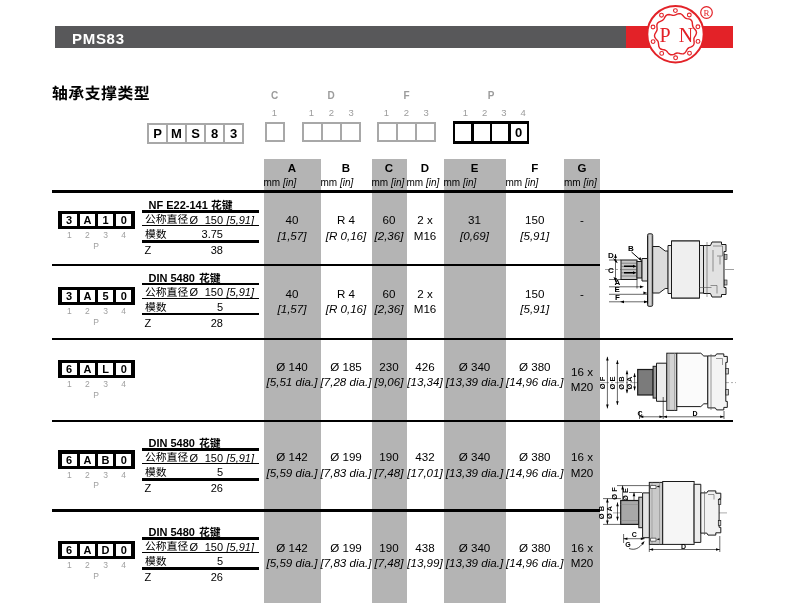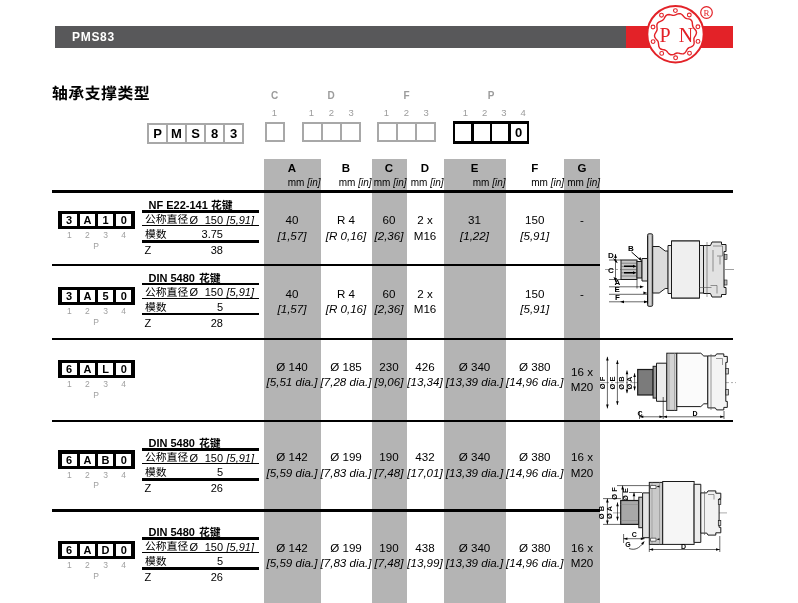--- a/index.html
+++ b/index.html
@@ -3,21 +3,21 @@
 
 html,body{margin:0;padding:0;background:#fff}
 #page{position:relative;width:798px;height:603px;background:#fff;overflow:hidden;
   font-family:"Liberation Sans",sans-serif;color:#000}
 .abs{position:absolute}
 .cjk{position:absolute;width:1px;height:1px;overflow:visible}
 .cell2{position:absolute;font-size:11.6px;line-height:15.4px;text-align:center;white-space:pre}
 .hl{position:absolute;background:#000}
 .gband{position:absolute;top:158.5px;height:444.5px;background:#b4b4b4}
 .colhead{position:absolute;top:161.5px;text-align:center;font-weight:bold;font-size:11.5px;line-height:13px}
-.mmin{position:absolute;top:176.5px;text-align:right;font-size:10px;line-height:12px}
+.mmin{position:absolute;top:176.5px;text-align:left;font-size:10px;line-height:12px}
 .codebox{position:absolute;display:grid;gap:2.5px;background:#000;padding:2.5px}
 .codebox div{background:#fff;display:flex;align-items:center;justify-content:center;
   font-weight:bold;font-size:12px}
 .rowbox{position:absolute;display:grid;gap:3.5px;background:#000;padding:3.8px}
 .rowbox div{background:#fff;display:flex;align-items:center;justify-content:center;
   font-weight:bold;font-size:11px}
 .graybox{position:absolute;display:grid;gap:2px;background:#a8a8a8;padding:2px}
 .graybox div{background:#fff;display:flex;align-items:center;justify-content:center;
   font-weight:bold;font-size:13px}
 .gnum{position:absolute;font-size:9.5px;color:#9c9c9c;text-align:center}
@@ -45,21 +45,21 @@
         <path id="r3" d="M383.80029296875 786.6505126953125H825.68017578125V717.8690185546875H383.80029296875ZM804.51953125 786.6505126953125H819.099853515625L832.7301025390625 790.2105712890625L886.7113037109375 758.8798828125Q847.541259765625 687.539794921875 788.6512451171875 626.7847290039062Q729.76123046875 566.0296630859375 658.5911865234375 515.859619140625Q587.421142578125 465.6895751953125 510.38604736328125 426.51953125Q433.3509521484375 387.3494873046875 357.28076171875 359.7894287109375Q352.5506591796875 369.2496337890625 344.8704833984375 380.46490478515625Q337.1903076171875 391.68017578125 328.81512451171875 402.700439453125Q320.43994140625 413.720703125 312.1497802734375 421.0108642578125Q383.4898681640625 444.2308349609375 456.57489013671875 480.060791015625Q529.659912109375 515.8907470703125 596.7948608398438 561.8306884765625Q663.9298095703125 607.7706298828125 717.7847290039062 661.04052734375Q771.6396484375 714.3104248046875 804.51953125 773.020263671875ZM322.380615234375 17.52099609375H956.460205078125V-52.04052734375H322.380615234375ZM603.6895751953125 286.939208984375H679.88134765625V-8.6693115234375H603.6895751953125ZM383.7503662109375 332.0701904296875H896.5303955078125V261.898681640625H383.7503662109375ZM274.2496337890625 617.3104248046875 340.6910400390625 590.759765625Q308.180908203125 531.8096923828125 264.41571044921875 473.299560546875Q220.6505126953125 414.7894287109375 172.38531494140625 363.58428955078125Q124.1201171875 312.379150390625 75.8299560546875 272.819091796875Q73.0499267578125 281.279296875 65.81982421875 294.83465576171875Q58.5897216796875 308.3900146484375 50.27459716796875 322.140380859375Q41.95947265625 335.8907470703125 35.619384765625 344.740966796875Q80.2293701171875 377.7908935546875 124.3994140625 421.64581298828125Q168.5694580078125 465.500732421875 207.32452392578125 515.4656372070312Q246.07958984375 565.4305419921875 274.2496337890625 617.3104248046875ZM257.059326171875 837.5303955078125 328.180908203125 809.5897216796875Q299.500732421875 766.4696044921875 260.01556396484375 722.6295166015625Q220.5303955078125 678.7894287109375 176.93524169921875 639.5343627929688Q133.340087890625 600.279296875 89.219970703125 570.499267578125Q85.2698974609375 579.5694580078125 78.06475830078125 590.979736328125Q70.859619140625 602.3900146484375 63.45947265625 613.6052856445312Q56.059326171875 624.820556640625 49.3292236328125 631.8907470703125Q88.71923828125 657.940673828125 128.30426025390625 692.5756225585938Q167.8892822265625 727.2105712890625 201.97430419921875 764.8455200195312Q236.059326171875 802.48046875 257.059326171875 837.5303955078125ZM181.379150390625 428.3089599609375 254.060791015625 500.9906005859375 256.7908935546875 499.2105712890625V-79.7503662109375H181.379150390625ZM620.43994140625 518.95947265625 659.4508056640625 573.380615234375Q709.16064453125 553.5506591796875 765.2105712890625 527.940673828125Q821.260498046875 502.3306884765625 872.5904541015625 476.02569580078125Q923.92041015625 449.720703125 956.7503662109375 428.3306884765625L915.179443359375 366.3994140625Q883.1295166015625 388.7894287109375 832.57958984375 415.98443603515625Q782.0296630859375 443.179443359375 726.1747436523438 470.5694580078125Q670.31982421875 497.95947265625 620.43994140625 518.95947265625Z"></path>
         <path id="r4" d="M360.48046875 757.180908203125H944.68017578125V693.4696044921875H360.48046875ZM339.820556640625 205.8704833984375H943.3603515625V142.1591796875H339.820556640625ZM507.2293701171875 839.7503662109375H578.3509521484375V617.80029296875H507.2293701171875ZM731.9095458984375 839.7503662109375H804.5911865234375V617.80029296875H731.9095458984375ZM471.781494140625 417.3494873046875V345.2105712890625H820.23876953125V417.3494873046875ZM471.781494140625 542.4493408203125V471.5303955078125H820.23876953125V542.4493408203125ZM401.8299560546875 598.7503662109375H892.5303955078125V288.9095458984375H401.8299560546875ZM606.51953125 298.2496337890625H680.201171875Q672.3712158203125 224.8096923828125 654.9312744140625 165.0897216796875Q637.4913330078125 105.3697509765625 602.0763549804688 58.17474365234375Q566.661376953125 10.979736328125 506.2113037109375 -23.30029296875Q445.76123046875 -57.580322265625 351.52099609375 -80.3603515625Q346.7908935546875 -67.1700439453125 334.85565185546875 -49.1396484375Q322.92041015625 -31.1092529296875 312.0701904296875 -20.47900390625Q398.8502197265625 -1.6490478515625 453.400146484375 27.03582763671875Q507.9500732421875 55.720703125 539.1349487304688 95.23553466796875Q570.31982421875 134.7503662109375 585.19970703125 185.5101318359375Q600.07958984375 236.2698974609375 606.51953125 298.2496337890625ZM697.341552734375 184.6099853515625Q728.6114501953125 107.3104248046875 798.0311279296875 55.220703125Q867.4508056640625 3.1309814453125 966.260498046875 -17.5289306640625Q958.580322265625 -24.819091796875 949.5101318359375 -35.75433349609375Q940.43994140625 -46.6895751953125 932.759765625 -58.2098388671875Q925.07958984375 -69.7301025390625 919.739501953125 -79.580322265625Q813.4696044921875 -51.1903076171875 741.0748901367188 12.39471435546875Q668.68017578125 75.979736328125 633.68017578125 170.979736328125ZM50.19970703125 646.9906005859375H350.0701904296875V577.0390625H50.19970703125ZM174.819091796875 840.3603515625H246.5506591796875V-78.5303955078125H174.819091796875ZM179.83935546875 601.939208984375 226.1700439453125 586.1888427734375Q215.56005859375 526.23876953125 199.340087890625 461.04376220703125Q183.1201171875 395.8487548828125 162.900146484375 333.3487548828125Q142.68017578125 270.8487548828125 119.68017578125 216.8487548828125Q96.68017578125 162.8487548828125 71.900146484375 124.458740234375Q67.7301025390625 135.0889892578125 60.80499267578125 148.36431884765625Q53.8798828125 161.6396484375 46.3697509765625 174.6099853515625Q38.859619140625 187.580322265625 31.739501953125 196.6005859375Q55.1295166015625 230.260498046875 77.739501953125 277.55535888671875Q100.3494873046875 324.8502197265625 120.0694580078125 380.08502197265625Q139.7894287109375 435.31982421875 155.0093994140625 492.359619140625Q170.2293701171875 549.3994140625 179.83935546875 601.939208984375ZM243.2105712890625 541.0093994140625Q251.6005859375 529.3994140625 269.07562255859375 501.76446533203125Q286.5506591796875 474.1295166015625 306.3306884765625 441.38458251953125Q326.1107177734375 408.6396484375 342.69573974609375 380.8096923828125Q359.28076171875 352.979736328125 365.6707763671875 340.3697509765625L318.4898681640625 285.5086669921875Q310.7098388671875 305.6287841796875 295.79486083984375 337.1287841796875Q280.8798828125 368.6287841796875 263.85491943359375 402.8487548828125Q246.8299560546875 437.0687255859375 231.02496337890625 466.26373291015625Q215.219970703125 495.458740234375 205.659912109375 511.578857421875Z"></path>
         <path id="r5" d="M70.2496337890625 323.0904541015625H453.859619140625V259.5491943359375H70.2496337890625ZM49.979736328125 653.720703125H531.340087890625V591.95947265625H49.979736328125ZM442.8892822265625 820.7706298828125 506.3306884765625 793.2901611328125Q484.6005859375 759.0701904296875 460.68560791015625 724.1052856445312Q436.7706298828125 689.140380859375 416.5506591796875 664.0904541015625L367.859619140625 687.620849609375Q380.6895751953125 705.620849609375 394.43450927734375 729.2557983398438Q408.179443359375 752.8907470703125 421.119384765625 777.220703125Q434.059326171875 801.5506591796875 442.8892822265625 820.7706298828125ZM256.59912109375 840.7503662109375H326.7706298828125V403.7098388671875H256.59912109375ZM87.71923828125 792.68017578125 142.5303955078125 814.940673828125Q163.9703369140625 785.1107177734375 182.30029296875 748.9757690429688Q200.6302490234375 712.8408203125 207.240234375 686.2308349609375L150.3089599609375 660.80029296875Q143.8690185546875 687.4102783203125 125.819091796875 724.740234375Q107.7691650390625 762.0701904296875 87.71923828125 792.68017578125ZM258.1591796875 628.460205078125 309.0701904296875 598.299560546875Q285.2901611328125 556.6396484375 247.70513916015625 514.69970703125Q210.1201171875 472.759765625 166.6201171875 437.23480224609375Q123.1201171875 401.7098388671875 79.900146484375 377.7098388671875Q73.3900146484375 390.9500732421875 61.73480224609375 407.8104248046875Q50.07958984375 424.6707763671875 39.2293701171875 435.1309814453125Q81.059326171875 453.5709228515625 122.8892822265625 483.9508056640625Q164.71923828125 514.3306884765625 200.63421630859375 552.04052734375Q236.5491943359375 589.7503662109375 258.1591796875 628.460205078125ZM316.48046875 606.7301025390625Q329.8704833984375 599.5101318359375 356.00543212890625 583.1552124023438Q382.140380859375 566.80029296875 412.38531494140625 548.140380859375Q442.6302490234375 529.48046875 467.5701904296875 513.1255493164062Q492.5101318359375 496.7706298828125 503.1201171875 489.16064453125L461.279296875 434.6895751953125Q448.499267578125 446.859619140625 424.75433349609375 465.9696044921875Q401.0093994140625 485.07958984375 373.239501953125 506.10455322265625Q345.4696044921875 527.1295166015625 320.419677734375 545.4345092773438Q295.3697509765625 563.739501953125 278.979736328125 573.9095458984375ZM611.5897216796875 646.1107177734375H947.92041015625V576.1591796875H611.5897216796875ZM628.619384765625 831.6005859375 697.7908935546875 821.140380859375Q683.180908203125 725.2901611328125 661.0108642578125 636.5499267578125Q638.8408203125 547.8096923828125 608.1957397460938 471.43450927734375Q577.5506591796875 395.059326171875 537.6505126953125 336.71923828125Q532.5303955078125 342.619384765625 522.0701904296875 351.77459716796875Q511.6099853515625 360.9298095703125 500.45477294921875 369.3900146484375Q489.299560546875 377.8502197265625 481.0093994140625 382.9703369140625Q520.179443359375 435.580322265625 548.5694580078125 506.8603515625Q576.95947265625 578.140380859375 596.8744506835938 660.8954467773438Q616.7894287109375 743.6505126953125 628.619384765625 831.6005859375ZM813.2091064453125 606.0296630859375 883.380615234375 599.299560546875Q860.1107177734375 429.51953125 814.9757690429688 300.239501953125Q769.8408203125 170.95947265625 691.9508056640625 76.65447998046875Q614.060791015625 -17.6505126953125 492.940673828125 -82.700439453125Q489.380615234375 -75.020263671875 482.17547607421875 -63.5Q474.9703369140625 -51.979736328125 466.68017578125 -40.45947265625Q458.3900146484375 -28.939208984375 451.2698974609375 -22.0390625Q566.31982421875 33.8907470703125 639.0046997070312 120.62554931640625Q711.6895751953125 207.3603515625 752.7894287109375 328.0101318359375Q793.8892822265625 448.659912109375 813.2091064453125 606.0296630859375ZM647.40087890625 583.419677734375Q670.2308349609375 449.780029296875 711.3907470703125 332.080322265625Q752.5506591796875 214.380615234375 817.0155639648438 125.560791015625Q881.48046875 36.740966796875 971.5303955078125 -12.259033203125Q958.900146484375 -22.1092529296875 944.5148315429688 -39.6396484375Q930.1295166015625 -57.1700439453125 921.4493408203125 -71.3603515625Q827.279296875 -14.240234375 761.4493408203125 80.78472900390625Q695.619384765625 175.8096923828125 653.179443359375 301.27459716796875Q610.739501953125 426.739501953125 585.3494873046875 572.179443359375ZM109.9688720703125 153.1497802734375 156.979736328125 197.940673828125Q209.31982421875 178.380615234375 266.2698974609375 151.12554931640625Q323.219970703125 123.8704833984375 374.1700439453125 95.92041015625Q425.1201171875 67.9703369140625 459.8502197265625 43.4102783203125L412.4493408203125 -6.28076171875Q379.1092529296875 19.059326171875 328.1591796875 48.2894287109375Q277.2091064453125 77.51953125 220.06402587890625 105.359619140625Q162.9189453125 133.19970703125 109.9688720703125 153.1497802734375ZM428.5491943359375 323.0904541015625H441.5694580078125L454.0296630859375 325.8704833984375L494.6005859375 309.460205078125Q463.820556640625 201.3900146484375 401.7105712890625 125.68487548828125Q339.6005859375 49.979736328125 256.1505126953125 2.359619140625Q172.700439453125 -45.260498046875 76.5101318359375 -71.6005859375Q71.3900146484375 -58.580322265625 61.12481689453125 -41.13494873046875Q50.859619140625 -23.6895751953125 41.179443359375 -13.83935546875Q130.07958984375 6.7706298828125 208.60455322265625 48.380615234375Q287.1295166015625 89.9906005859375 344.81439208984375 155.73553466796875Q402.499267578125 221.48046875 428.5491943359375 312.1903076171875ZM109.9688720703125 153.1497802734375Q132.138916015625 184.31982421875 155.00396728515625 224.2698974609375Q177.8690185546875 264.219970703125 198.4290771484375 306.56005859375Q218.9891357421875 348.900146484375 233.1591796875 387.240234375L299.7706298828125 374.8299560546875Q284.2105712890625 334.31982421875 263.1505126953125 291.28472900390625Q242.0904541015625 248.2496337890625 220.0303955078125 208.9095458984375Q197.9703369140625 169.5694580078125 178.4102783203125 139.83935546875Z"></path>
       </defs>
     </svg>
 
 <div class="abs" style="left:55px;top:25.5px;width:571px;height:22.5px;background:#58585a"></div>
 
 <div class="abs" style="left:626px;top:25.5px;width:107px;height:22.5px;background:#e32228"></div>
 
-<div class="abs" style="left:72px;top:30px;font-size:12px;font-weight:bold;color:#fff;letter-spacing:0.7px">PMS83</div>
+<div class="abs" style="left:72px;top:30px;font-size:15px;font-weight:bold;color:#fff;letter-spacing:0.7px">PMS83</div>
 
 <svg class="abs" style="left:640px;top:0px" width="85" height="70" viewBox="0 0 85 70">
       <circle cx="35.5" cy="34.2" r="28.2" fill="#fff" stroke="#e32228" stroke-width="2"></circle>
       <circle cx="58.0" cy="41.4" r="1.9" fill="none" stroke="#e32228" stroke-width="1.1"></circle>
       <circle cx="49.5" cy="53.2" r="1.9" fill="none" stroke="#e32228" stroke-width="1.1"></circle>
       <circle cx="35.6" cy="57.8" r="1.9" fill="none" stroke="#e32228" stroke-width="1.1"></circle>
       <circle cx="21.7" cy="53.4" r="1.9" fill="none" stroke="#e32228" stroke-width="1.1"></circle>
       <circle cx="13.1" cy="41.6" r="1.9" fill="none" stroke="#e32228" stroke-width="1.1"></circle>
       <circle cx="13.0" cy="27.0" r="1.9" fill="none" stroke="#e32228" stroke-width="1.1"></circle>
       <circle cx="21.5" cy="15.2" r="1.9" fill="none" stroke="#e32228" stroke-width="1.1"></circle>
@@ -359,21 +359,21 @@
     <div class="stxt" style="left:180px;top:572.0px;width:43px;text-align:right">26</div>
 
 <div class="cell2" style="left:253.5px;top:212.4px;width:77px">40<br><i>[1,57]</i></div>
 
 <div class="cell2" style="left:310.5px;top:212.4px;width:71px">R 4<br><i>[R 0,16]</i></div>
 
 <div class="cell2" style="left:361.5px;top:212.4px;width:55px">60<br><i>[2,36]</i></div>
 
 <div class="cell2" style="left:396.5px;top:212.4px;width:57px">2 x<br>M16</div>
 
-<div class="cell2" style="left:433.5px;top:212.4px;width:82px">31<br><i>[1,22]</i></div>
+<div class="cell2" style="left:433.5px;top:212.4px;width:82px">31<br><i>[0,69]</i></div>
 
 <div class="cell2" style="left:495.5px;top:212.4px;width:78.5px">150<br><i>[5,91]</i></div>
 
 <div class="cell2" style="left:554px;top:212.4px;width:56px">-</div>
 
 <div class="cell2" style="left:253.5px;top:285.9px;width:77px">40<br><i>[1,57]</i></div>
 
 <div class="cell2" style="left:310.5px;top:285.9px;width:71px">R 4<br><i>[R 0,16]</i></div>
 
 <div class="cell2" style="left:361.5px;top:285.9px;width:55px">60<br><i>[2,36]</i></div>

